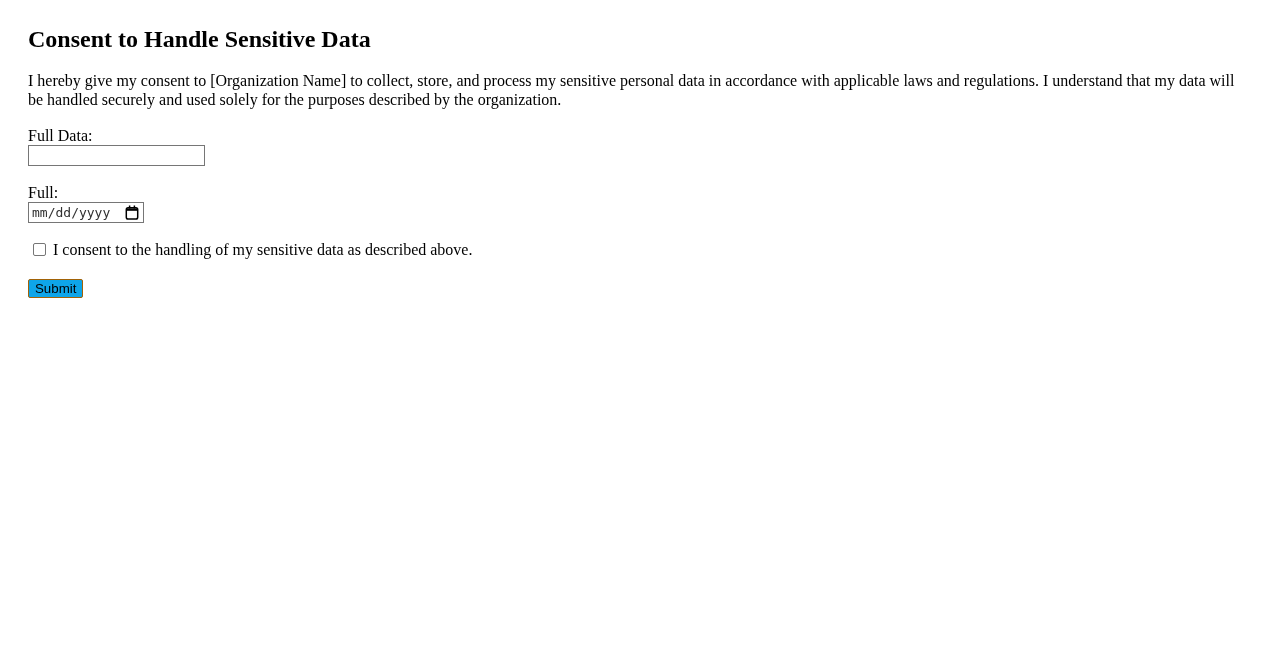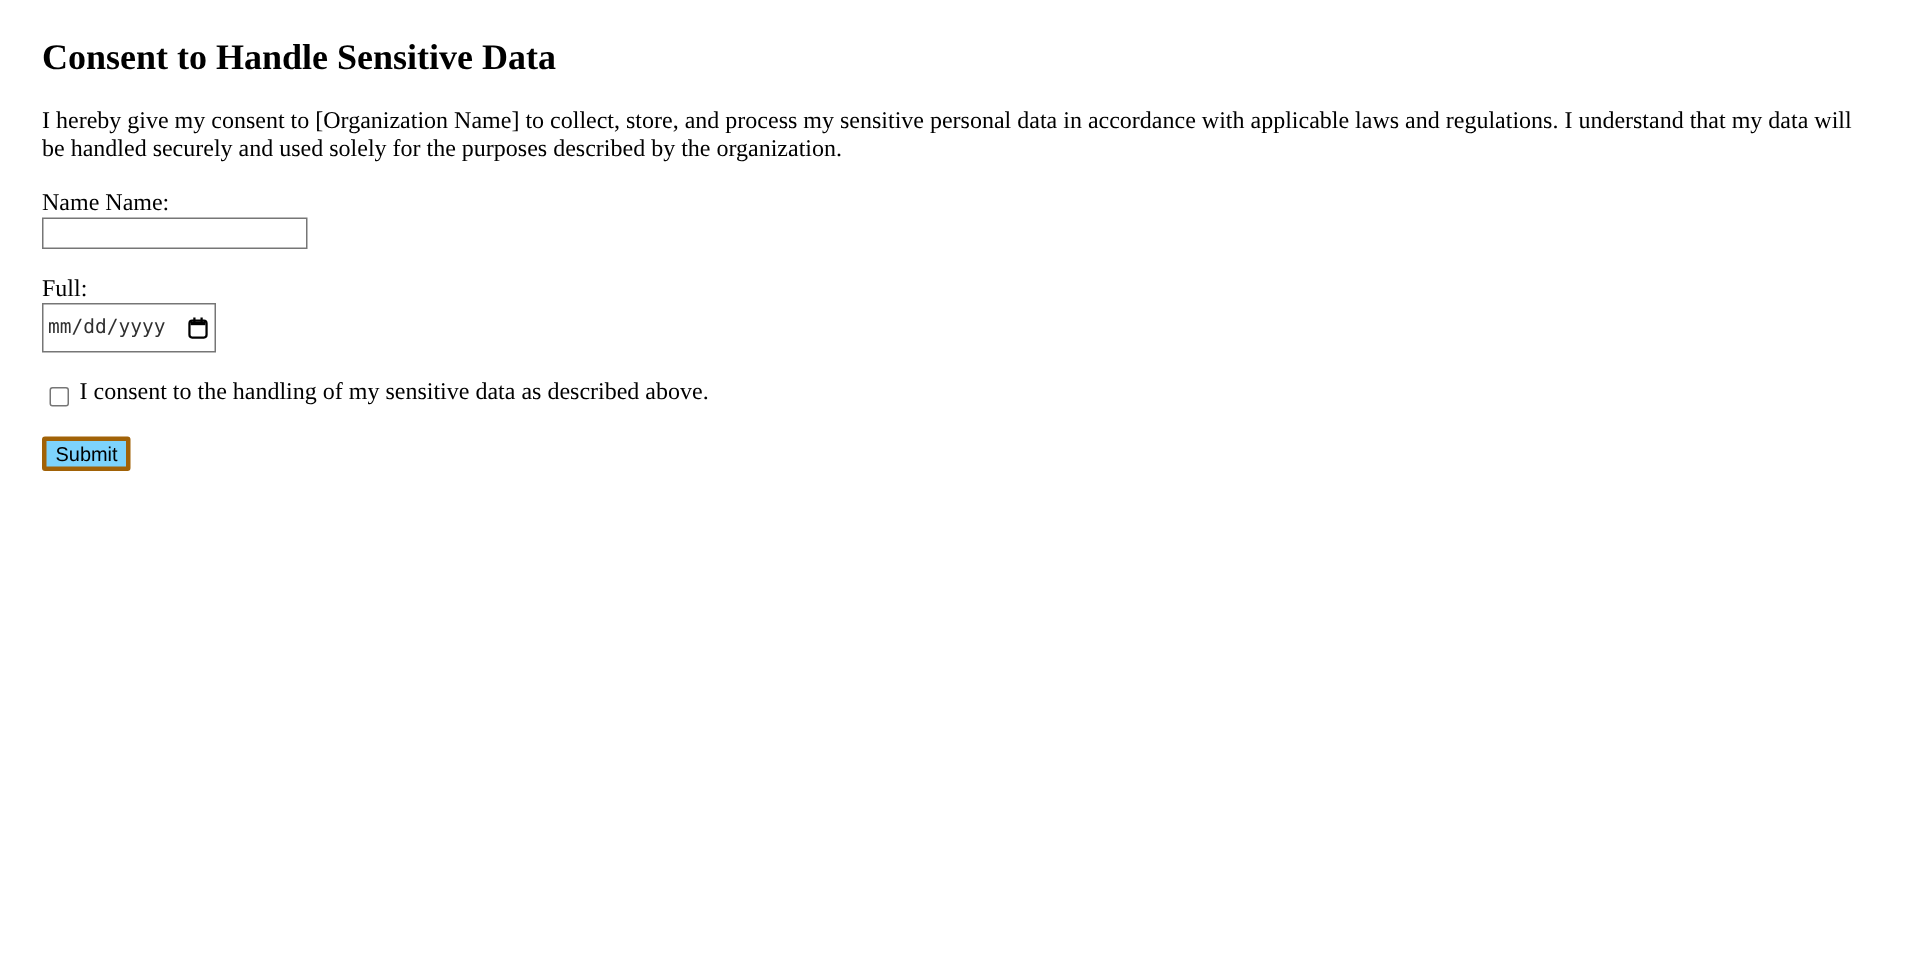--- a/index.html
+++ b/index.html
@@ -46,21 +46,21 @@
     border-radius: 0;
     padding: 1px 2px;
     font-family: "Liberation Sans", sans-serif;
     font-size: 13.3px;
     color: #000000;
     outline: none;
   }
   .date-input {
     box-sizing: border-box;
     width: 116px;
-    height: 33px;
+    height: 21px;
     background: #ffffff;
     border: 1px solid #767676;
     border-radius: 0;
     display: flex;
     align-items: center;
     justify-content: space-between;
     padding: 0 4px 0 3px;
     cursor: default;
   }
   .date-ph {
@@ -71,60 +71,60 @@
     white-space: pre;
   }
   .cal {
     display: inline-flex;
     align-items: center;
     flex: 0 0 auto;
     cursor: pointer;
   }
   .checkbox-row {
     display: flex;
-    align-items: flex-end;
+    align-items: center;
     line-height: 19px;
     margin: 0 0 20px 0;
   }
   .checkbox {
     box-sizing: border-box;
     width: 13px;
     height: 13px;
     background: #ffffff;
     border: 1px solid #767676;
     border-radius: 2px;
     margin: 0 7px 0 5px;
     flex: 0 0 auto;
     cursor: pointer;
   }
   .submit-btn {
     font-family: "Liberation Sans", sans-serif;
     font-size: 13.3px;
     color: #000000;
-    background: #7dd3fc;
-    border: 3px solid #a16207;
+    background: #0ea5e9;
+    border: 1px solid #a16207;
     border-radius: 2px;
     padding: 1px 6px;
     line-height: 15px;
     cursor: default;
   }
 </style>
 </head>
 <body>
 
 <div class="page">
 
   <h1 class="title">Consent to Handle Sensitive Data</h1>
 
   <p class="intro">I hereby give my consent to [Organization Name] to collect, store, and process my sensitive personal data in accordance with applicable laws and regulations. I understand that my data will be handled securely and used solely for the purposes described by the organization.</p>
 
   <form>
 
     <div class="field">
-      <label class="lbl">Name Name:</label>
+      <label class="lbl">Full Data:</label>
       <input type="text" class="text-input" value="" style="">
     </div>
 
     <div class="field">
       <label class="lbl">Full:</label>
       <div class="date-input" role="textbox">
         <span class="date-ph">mm/dd/yyyy</span>
         <span class="cal">
           <svg width="14" height="15" viewBox="0 0 14 15" aria-hidden="true">
             <rect x="1.3" y="2.8" width="11.4" height="11.2" rx="1.8" fill="none" stroke="#000000" stroke-width="1.5"></rect>

